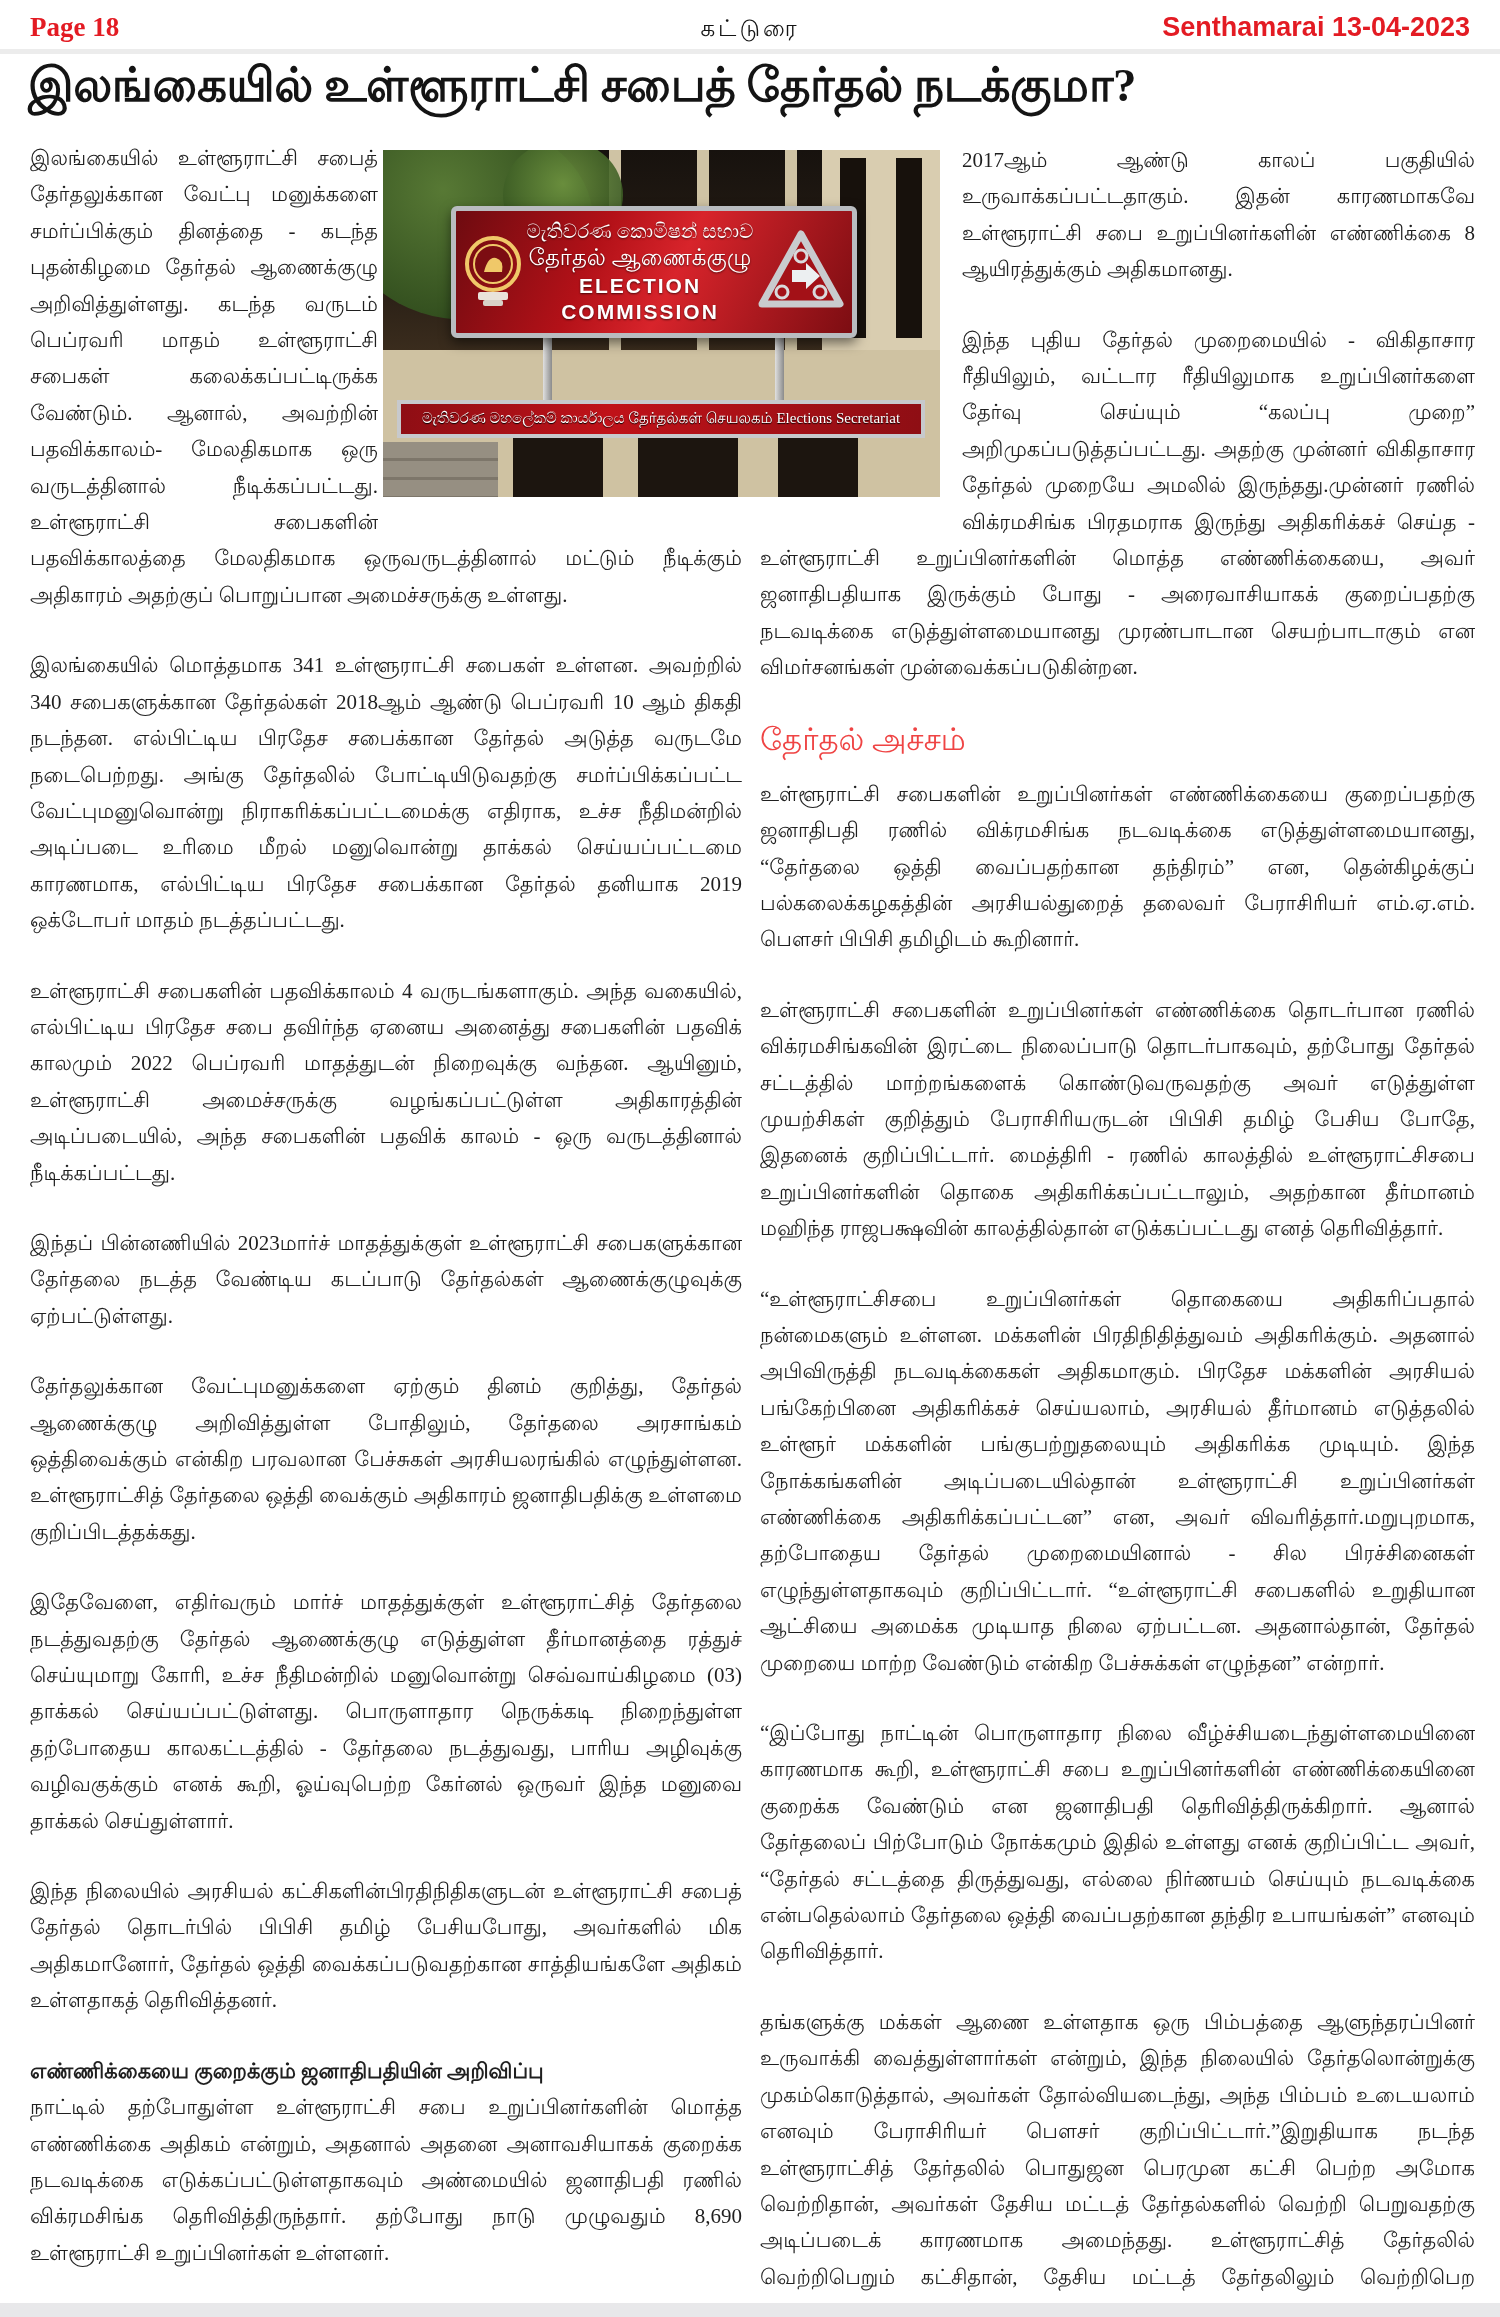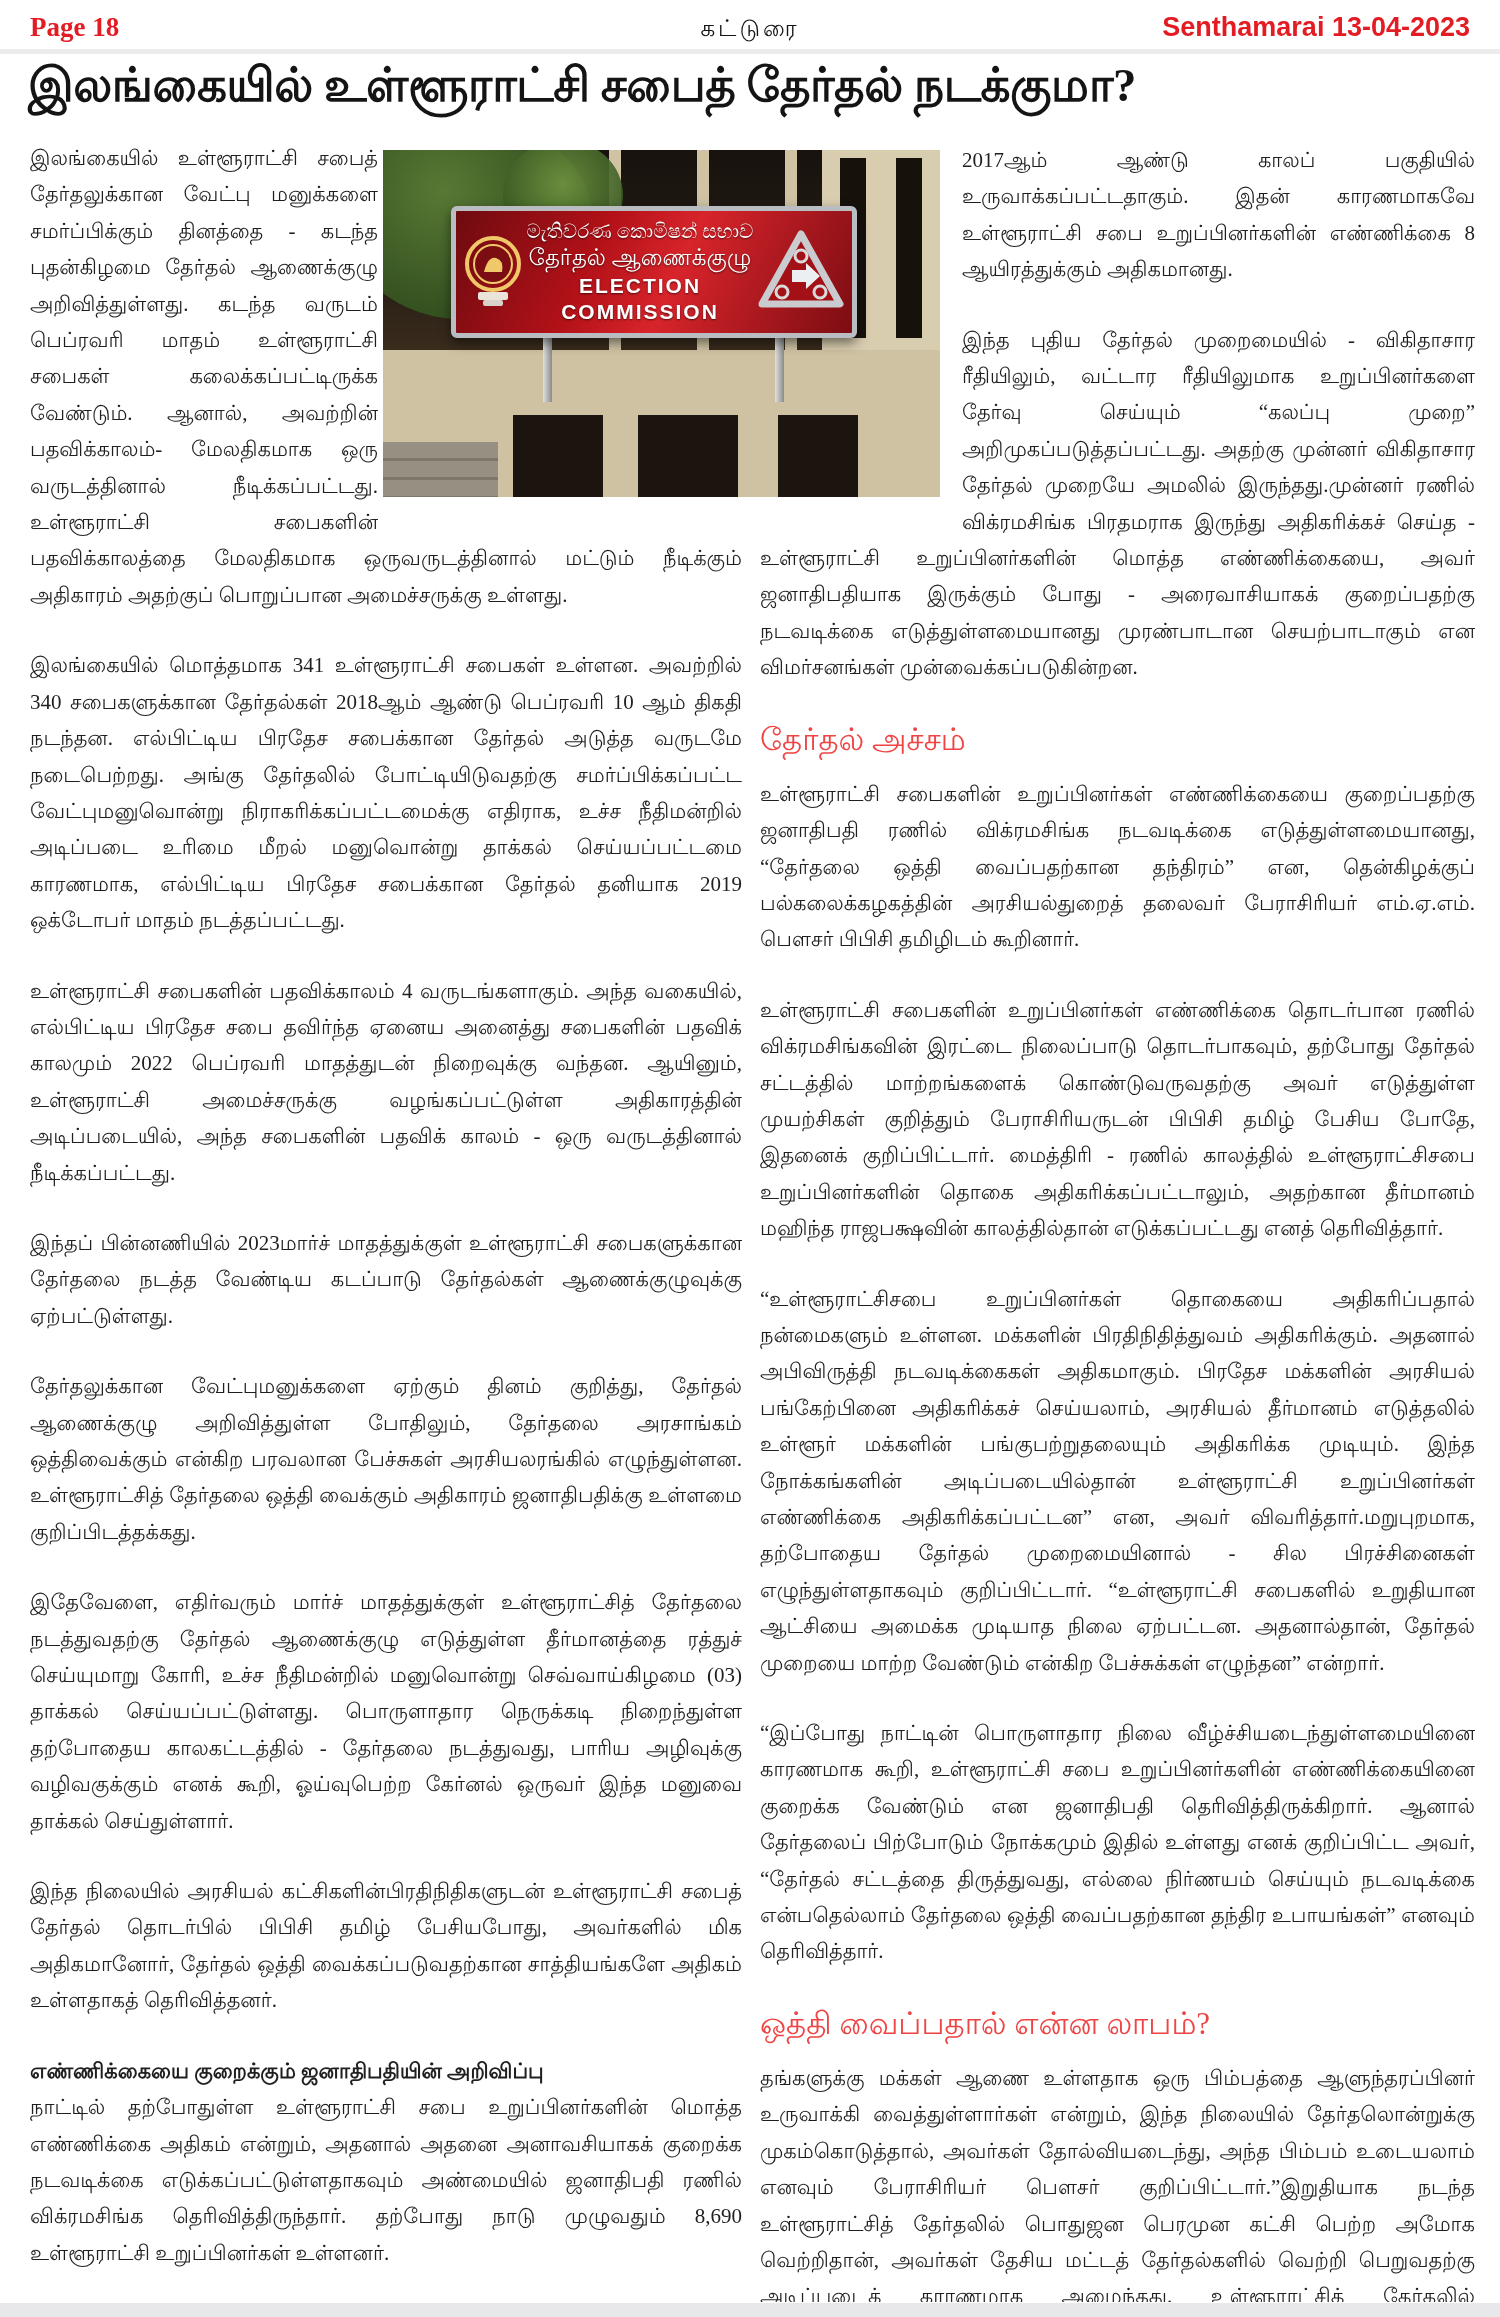--- a/index.html
+++ b/index.html
@@ -95,21 +95,20 @@
 
   <div class="col col-right">
     <div class="wrap-spacer-left"></div>
     <div class="para">2017ஆம் ஆண்டு காலப் பகுதியில் உருவாக்கப்பட்டதாகும். இதன் காரணமாகவே உள்ளூராட்சி சபை உறுப்பினர்களின் எண்ணிக்கை 8 ஆயிரத்துக்கும் அதிகமானது.</div>
     <div class="para">இந்த புதிய தேர்தல் முறைமையில் - விகிதாசார ரீதியிலும், வட்டார ரீதியிலுமாக உறுப்பினர்களை தேர்வு செய்யும் “கலப்பு முறை” அறிமுகப்படுத்தப்பட்டது. அதற்கு முன்னர் விகிதாசார தேர்தல் முறையே அமலில் இருந்தது.முன்னர் ரணில் விக்ரமசிங்க பிரதமராக இருந்து அதிகரிக்கச் செய்த - உள்ளூராட்சி உறுப்பினர்களின் மொத்த எண்ணிக்கையை, அவர் ஜனாதிபதியாக இருக்கும் போது - அரைவாசியாகக் குறைப்பதற்கு நடவடிக்கை எடுத்துள்ளமையானது முரண்பாடான செயற்பாடாகும் என விமர்சனங்கள் முன்வைக்கப்படுகின்றன.</div>
     <div class="heading">தேர்தல் அச்சம்</div>
     <div class="para">உள்ளூராட்சி சபைகளின் உறுப்பினர்கள் எண்ணிக்கையை குறைப்பதற்கு ஜனாதிபதி ரணில் விக்ரமசிங்க நடவடிக்கை எடுத்துள்ளமையானது, “தேர்தலை ஒத்தி வைப்பதற்கான தந்திரம்” என, தென்கிழக்குப் பல்கலைக்கழகத்தின் அரசியல்துறைத் தலைவர் பேராசிரியர் எம்.ஏ.எம். பௌசர் பிபிசி தமிழிடம் கூறினார்.</div>
     <div class="para">உள்ளூராட்சி சபைகளின் உறுப்பினர்கள் எண்ணிக்கை தொடர்பான ரணில் விக்ரமசிங்கவின் இரட்டை நிலைப்பாடு தொடர்பாகவும், தற்போது தேர்தல் சட்டத்தில் மாற்றங்களைக் கொண்டுவருவதற்கு அவர் எடுத்துள்ள முயற்சிகள் குறித்தும் பேராசிரியருடன் பிபிசி தமிழ் பேசிய போதே, இதனைக் குறிப்பிட்டார். மைத்திரி - ரணில் காலத்தில் உள்ளூராட்சிசபை உறுப்பினர்களின் தொகை அதிகரிக்கப்பட்டாலும், அதற்கான தீர்மானம் மஹிந்த ராஜபக்ஷவின் காலத்தில்தான் எடுக்கப்பட்டது எனத் தெரிவித்தார்.</div>
     <div class="para">“உள்ளூராட்சிசபை உறுப்பினர்கள் தொகையை அதிகரிப்பதால் நன்மைகளும் உள்ளன. மக்களின் பிரதிநிதித்துவம் அதிகரிக்கும். அதனால் அபிவிருத்தி நடவடிக்கைகள் அதிகமாகும். பிரதேச மக்களின் அரசியல் பங்கேற்பினை அதிகரிக்கச் செய்யலாம், அரசியல் தீர்மானம் எடுத்தலில் உள்ளூர் மக்களின் பங்குபற்றுதலையும் அதிகரிக்க முடியும். இந்த நோக்கங்களின் அடிப்படையில்தான் உள்ளூராட்சி உறுப்பினர்கள் எண்ணிக்கை அதிகரிக்கப்பட்டன” என, அவர் விவரித்தார்.மறுபுறமாக, தற்போதைய தேர்தல் முறைமையினால் - சில பிரச்சினைகள் எழுந்துள்ளதாகவும் குறிப்பிட்டார். “உள்ளூராட்சி சபைகளில் உறுதியான ஆட்சியை அமைக்க முடியாத நிலை ஏற்பட்டன. அதனால்தான், தேர்தல் முறையை மாற்ற வேண்டும் என்கிற பேச்சுக்கள் எழுந்தன” என்றார்.</div>
     <div class="para">“இப்போது நாட்டின் பொருளாதார நிலை வீழ்ச்சியடைந்துள்ளமையினை காரணமாக கூறி, உள்ளூராட்சி சபை உறுப்பினர்களின் எண்ணிக்கையினை குறைக்க வேண்டும் என ஜனாதிபதி தெரிவித்திருக்கிறார். ஆனால் தேர்தலைப் பிற்போடும் நோக்கமும் இதில் உள்ளது எனக் குறிப்பிட்ட அவர், “தேர்தல் சட்டத்தை திருத்துவது, எல்லை நிர்ணயம் செய்யும் நடவடிக்கை என்பதெல்லாம் தேர்தலை ஒத்தி வைப்பதற்கான தந்திர உபாயங்கள்” எனவும் தெரிவித்தார்.</div>
-    <div class="heading">ஒத்தி வைப்பதால் என்ன லாபம்?</div>
     <div class="para">தங்களுக்கு மக்கள் ஆணை உள்ளதாக ஒரு பிம்பத்தை ஆளுந்தரப்பினர் உருவாக்கி வைத்துள்ளார்கள் என்றும், இந்த நிலையில் தேர்தலொன்றுக்கு முகம்கொடுத்தால், அவர்கள் தோல்வியடைந்து, அந்த பிம்பம் உடையலாம் எனவும் பேராசிரியர் பௌசர் குறிப்பிட்டார்.”இறுதியாக நடந்த உள்ளூராட்சித் தேர்தலில் பொதுஜன பெரமுன கட்சி பெற்ற அமோக வெற்றிதான், அவர்கள் தேசிய மட்டத் தேர்தல்களில் வெற்றி பெறுவதற்கு அடிப்படைக் காரணமாக அமைந்தது. உள்ளூராட்சித் தேர்தலில் வெற்றிபெறும் கட்சிதான், தேசிய மட்டத் தேர்தலிலும் வெற்றிபெற வாய்ப்புள்ளது”.</div>
 
   </div>
 
   <div class="photo">
     <div class="ph-winband"></div>
     <div class="ph-mullions"></div>
     <div class="ph-tree"></div>
     <div class="ph-tree2"></div>
     <div class="ph-wall-r"></div>
@@ -142,16 +141,17 @@
         <svg width="86" height="80" viewBox="0 0 86 80">
           <path d="M43 4 L82 74 L4 74 Z" fill="#a31117" stroke="#c9cbce" stroke-width="7" stroke-linejoin="round"></path>
           <circle cx="43" cy="26" r="6" fill="none" stroke="#d9dadc" stroke-width="3"></circle>
           <circle cx="24" cy="62" r="6" fill="none" stroke="#d9dadc" stroke-width="3"></circle>
           <circle cx="62" cy="62" r="6" fill="none" stroke="#d9dadc" stroke-width="3"></circle>
           <path d="M34 40 h14 v-7 l14 13 -14 13 v-7 h-14 z" fill="#eceff1"></path>
         </svg>
       </span>
     </div>
 
+    <div class="sign-sec">මැතිවරණ මහලේකම් කාර්යාලය தேர்தல்கள் செயலகம் Elections Secretariat</div>
   </div>
 
   <div class="footer-bar"></div>
 </div>
 
 </body></html>

